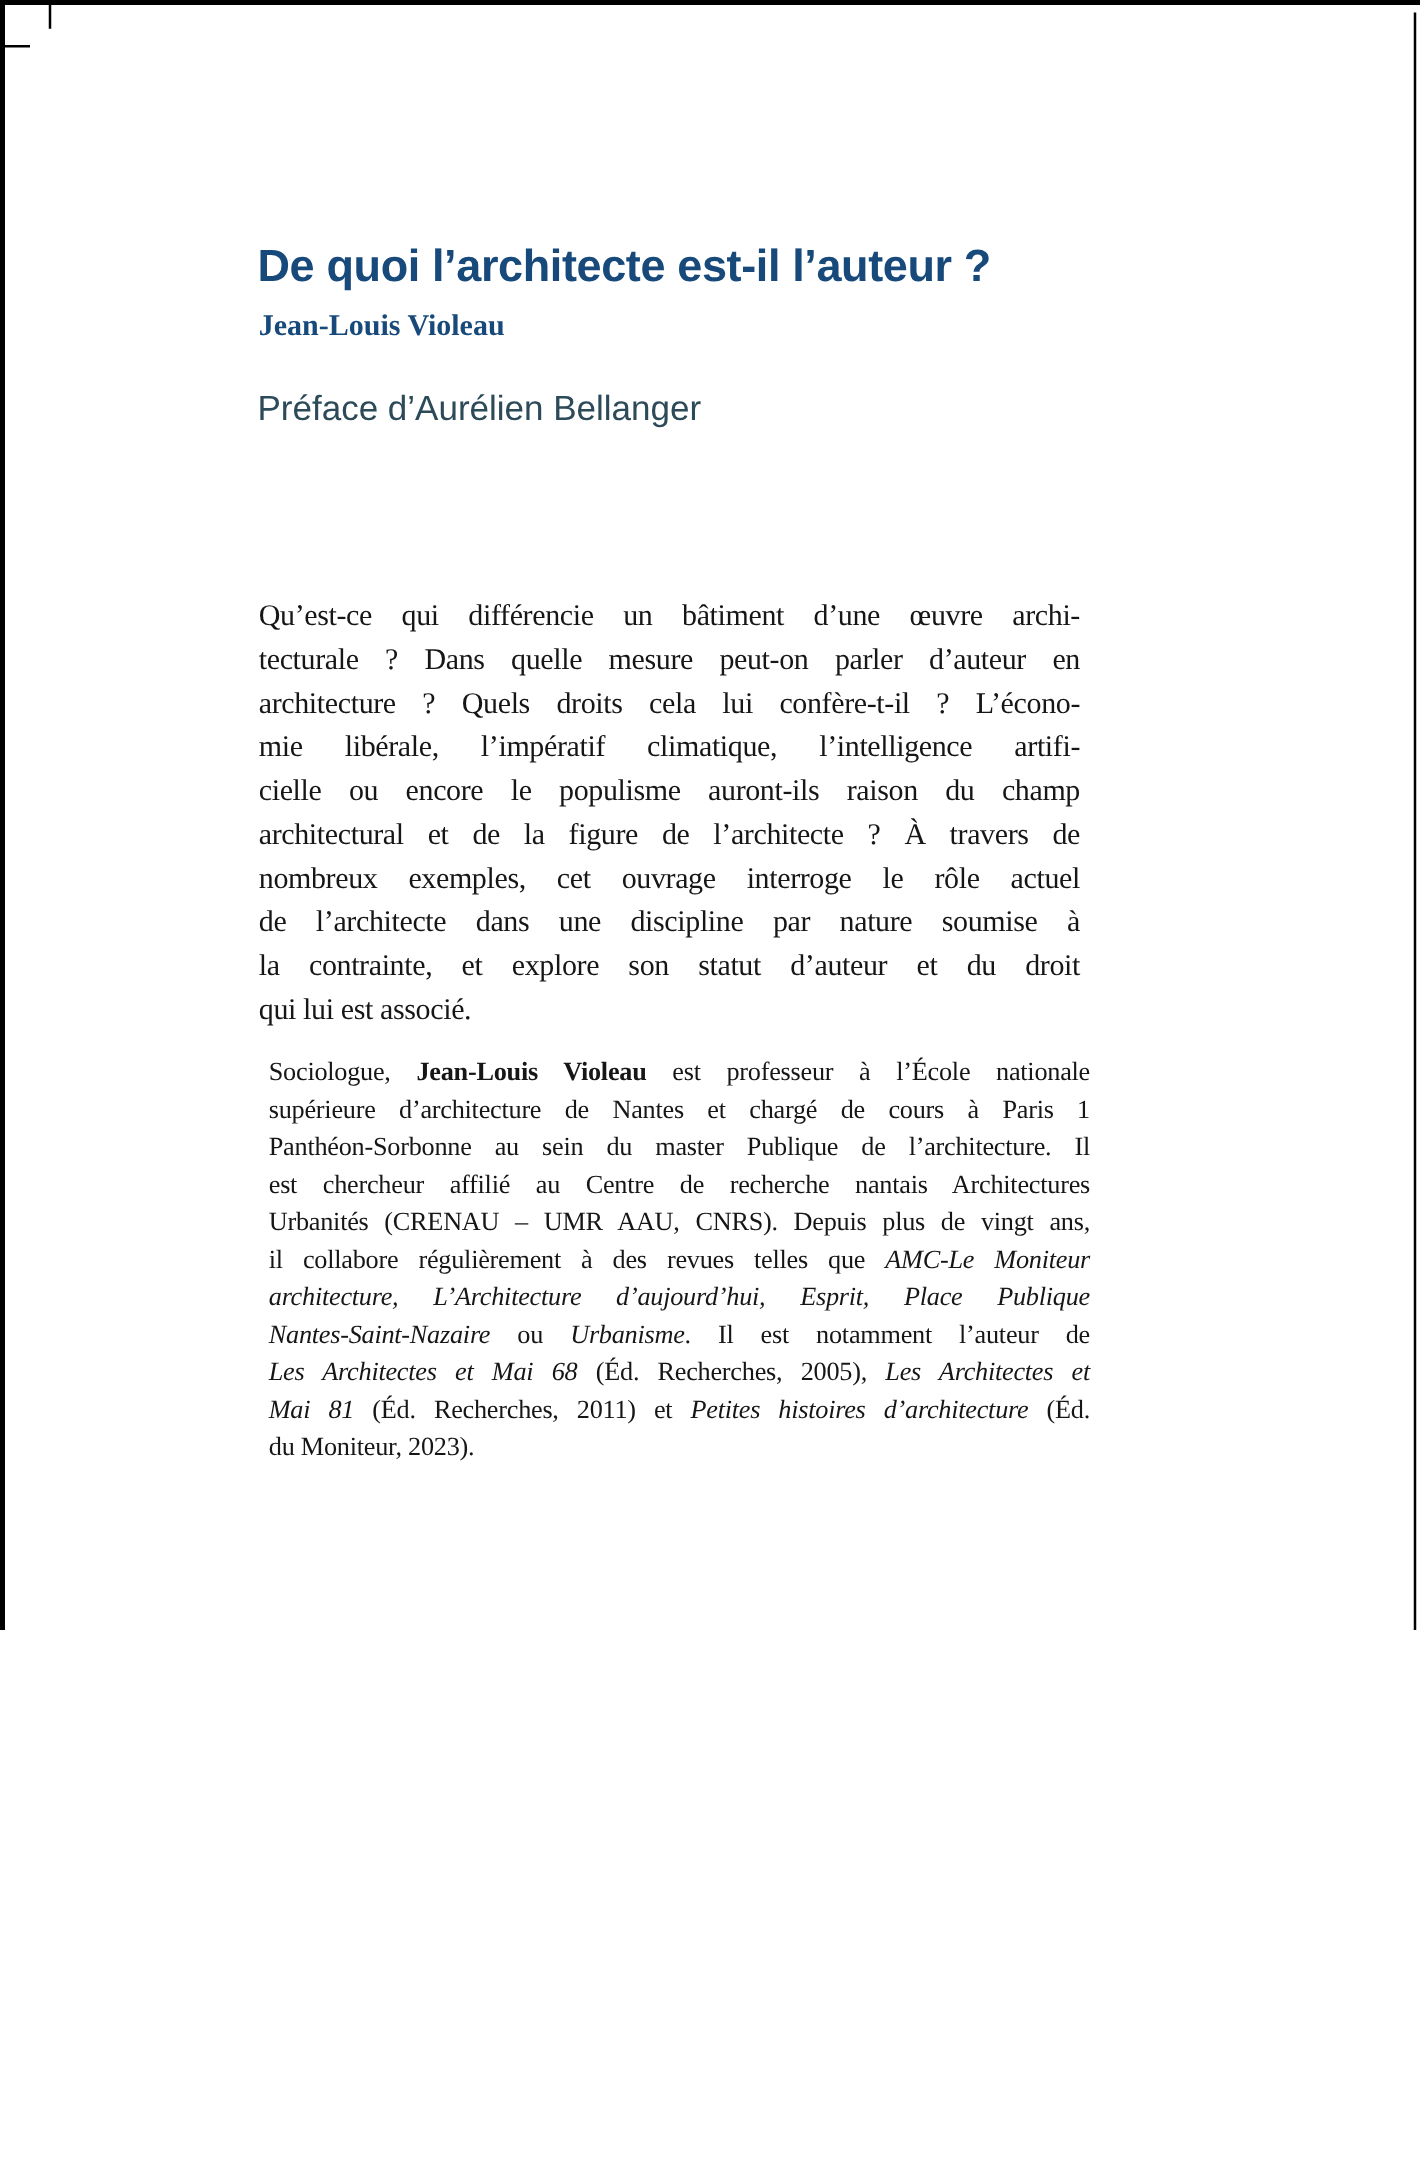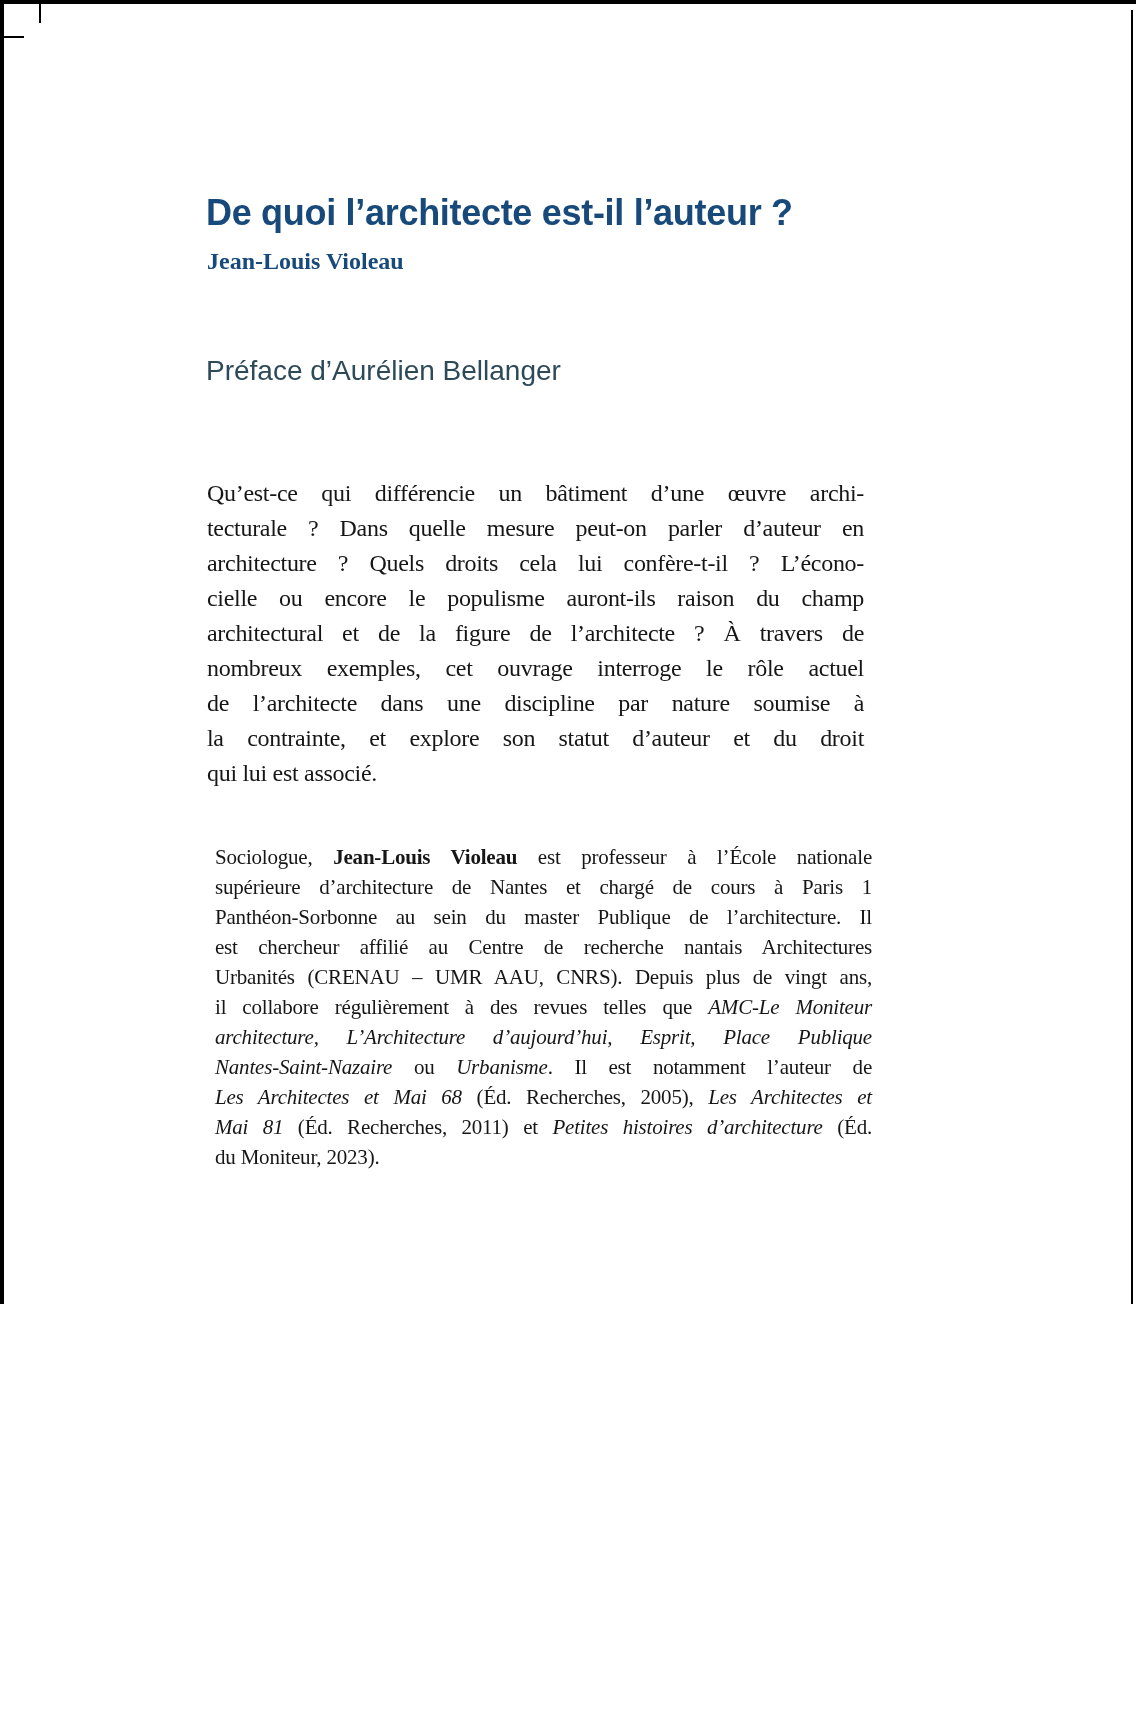--- a/index.html
+++ b/index.html
@@ -26,21 +26,21 @@
     font-size:36px; line-height:42px; letter-spacing:-0.3px; white-space:nowrap;
   }
   .author {
     position:absolute; left:207px; top:246px;
     font-family:"Liberation Serif", serif; font-weight:bold;
     font-size:24px; line-height:30px; white-space:nowrap;
   }
   .preface {
     position:absolute; left:206px; top:310px;
     font-family:"Liberation Sans", sans-serif;
-    font-size:28px; line-height:34px; white-space:nowrap;margin-top:44px;
+    font-size:28px; line-height:34px; white-space:nowrap;
   }
 
   .desc {
     position:absolute; left:207px; top:446px; width:657px;
     font-size:24px; line-height:35px; color:#161616; letter-spacing:-0.3px;margin-top:30px;
   }
   .bio {
     position:absolute; left:215px; top:842px; width:657px;
     font-size:21px; line-height:30px; color:#161616; letter-spacing:-0.2px;
   }
@@ -83,20 +83,21 @@
   <h1 class="title" style="color: rgb(23, 73, 123);">De quoi l’architecte est-il l’auteur ?</h1>
 
   <div class="author" style="color: rgb(23, 73, 123);">Jean-Louis Violeau</div>
 
   <div class="preface" style="color: rgb(44, 74, 88);">Préface d’Aurélien Bellanger</div>
 
   <div class="desc">
       <div class="line"><span>Qu’est-ce qui différencie un bâtiment d’une œuvre archi-</span></div>
       <div class="line"><span>tecturale ? Dans quelle mesure peut-on parler d’auteur en</span></div>
       <div class="line"><span>architecture ? Quels droits cela lui confère-t-il ? L’écono-</span></div>
+      <div class="line"><span>mie libérale, l’impératif climatique, l’intelligence artifi-</span></div>
       <div class="line"><span>cielle ou encore le populisme auront-ils raison du champ</span></div>
       <div class="line"><span>architectural et de la figure de l’architecte ? À travers de</span></div>
       <div class="line"><span>nombreux exemples, cet ouvrage interroge le rôle actuel</span></div>
       <div class="line"><span>de l’architecte dans une discipline par nature soumise à</span></div>
       <div class="line"><span>la contrainte, et explore son statut d’auteur et du droit</span></div>
       <div class="line"><span>qui lui est associé.</span></div>
     </div>
 
   <div class="bio">
       <div class="line"><span>Sociologue, </span><span class="b">Jean-Louis Violeau</span><span> est professeur à l’École nationale</span></div>

